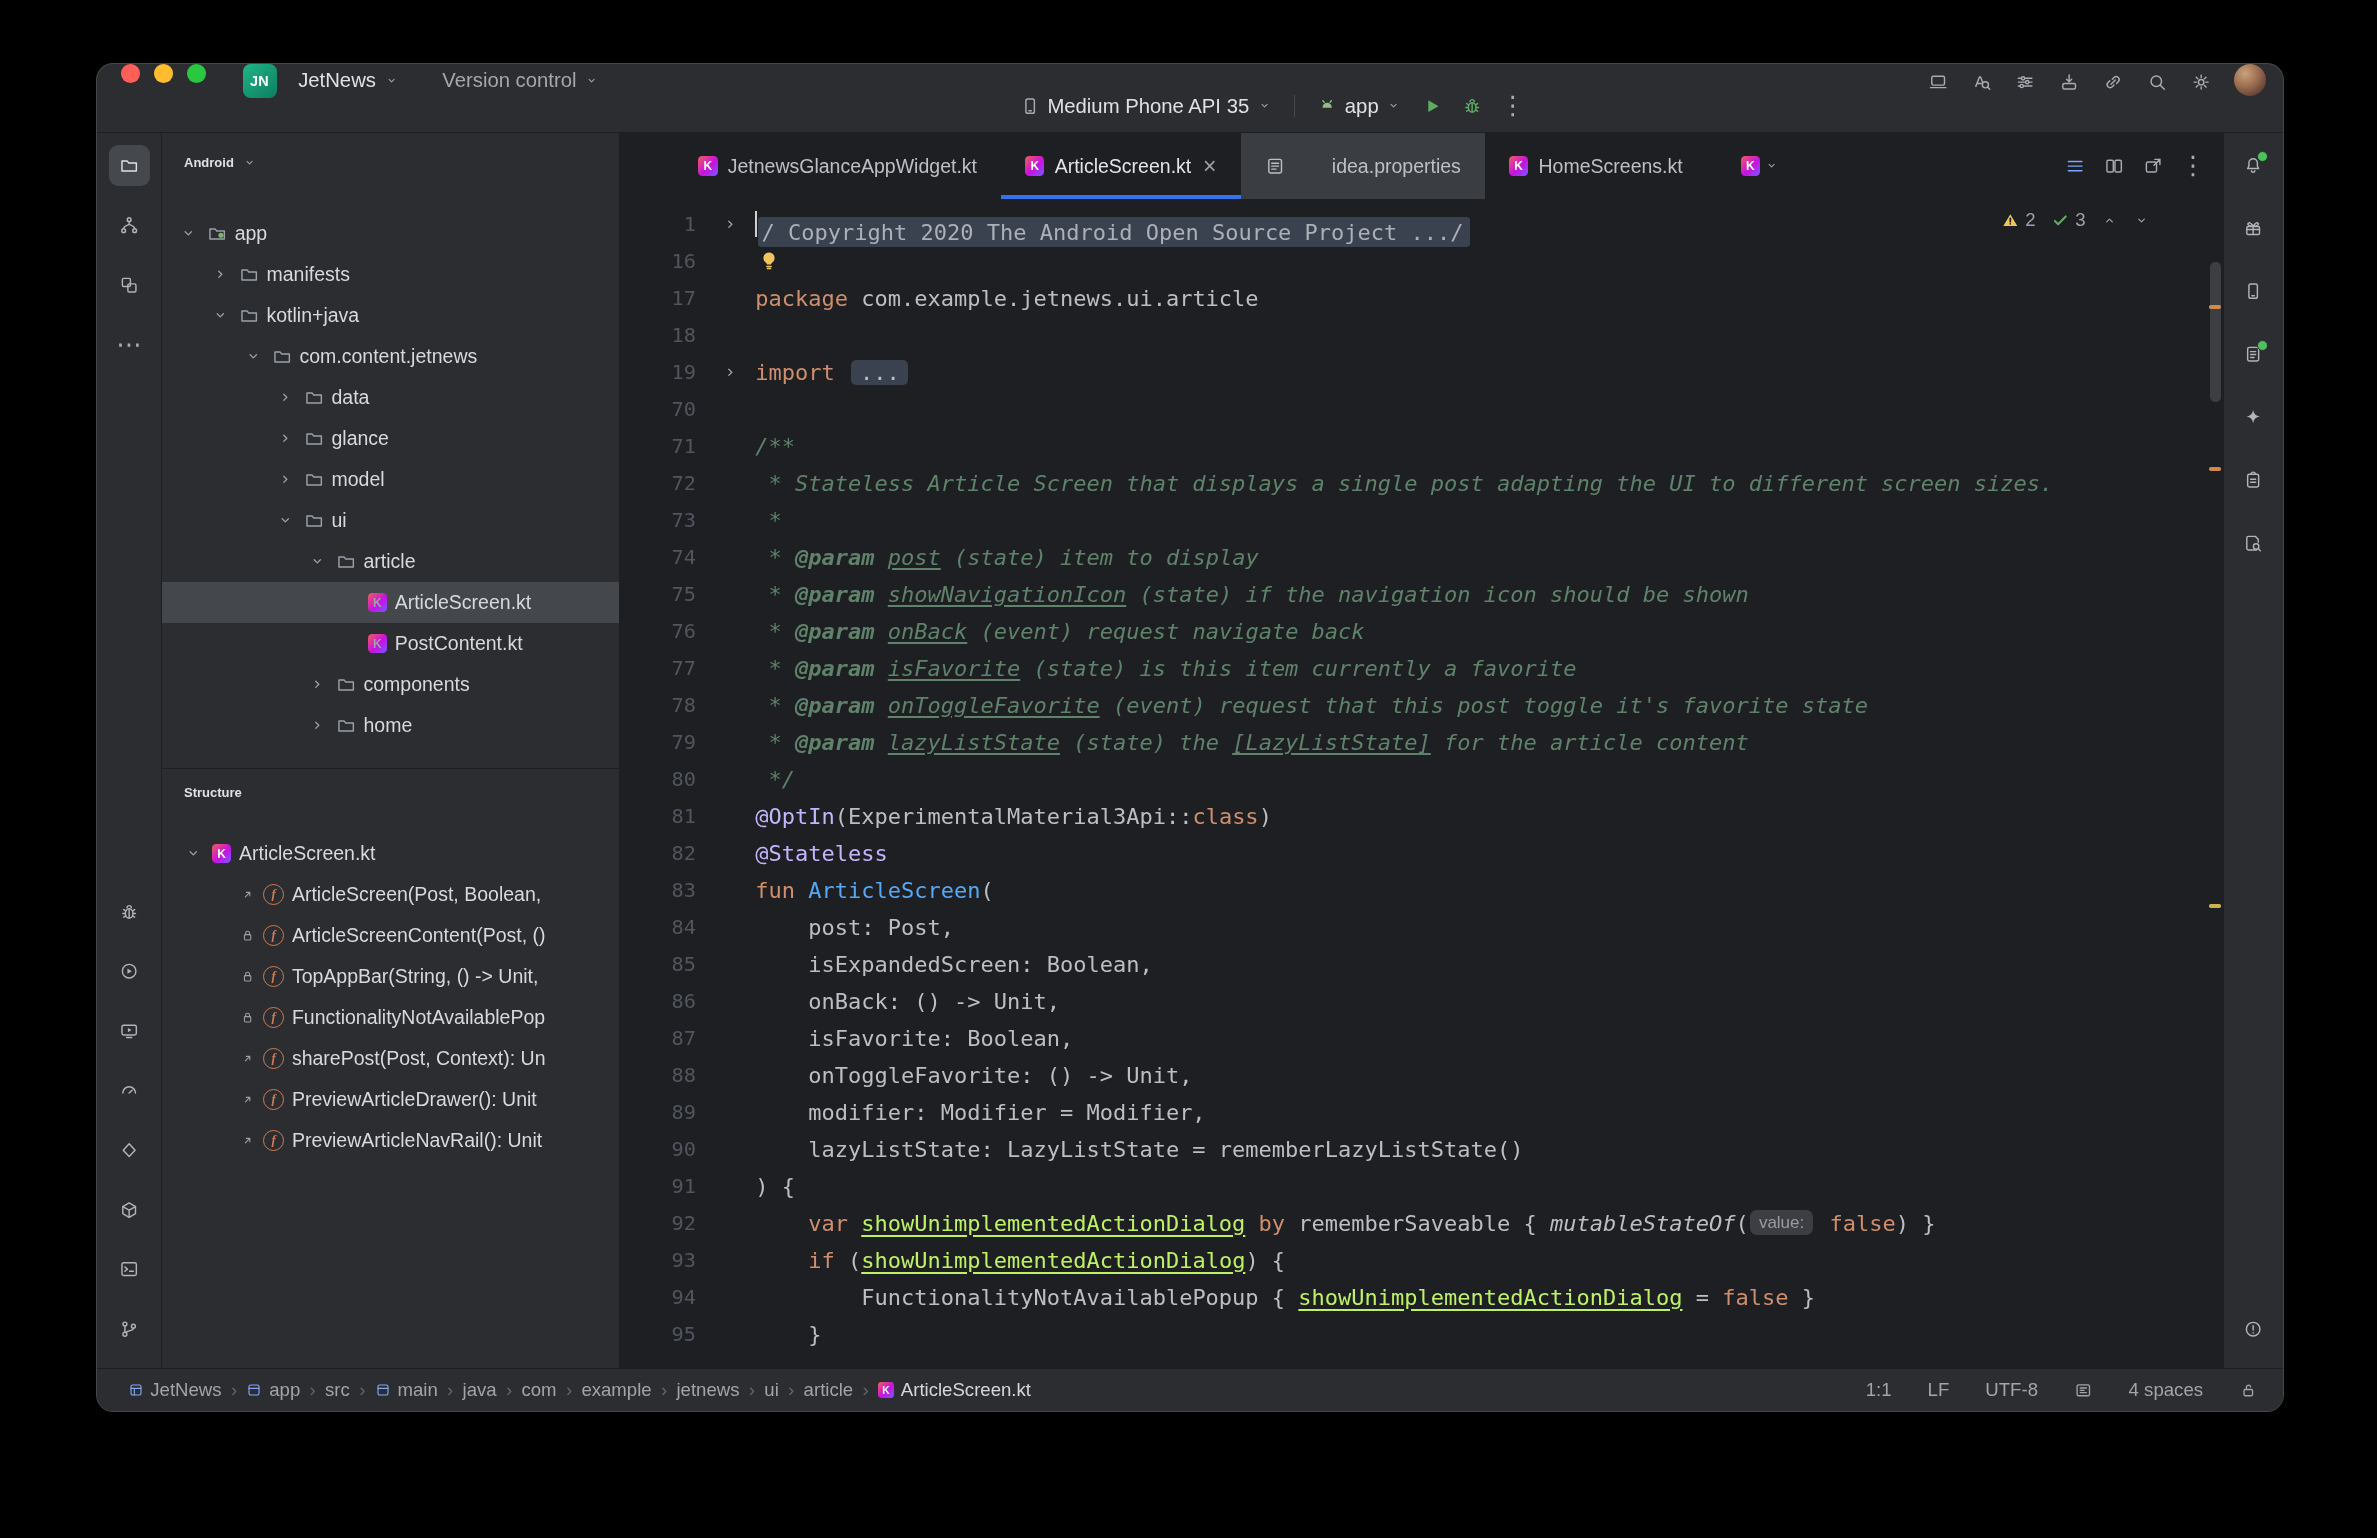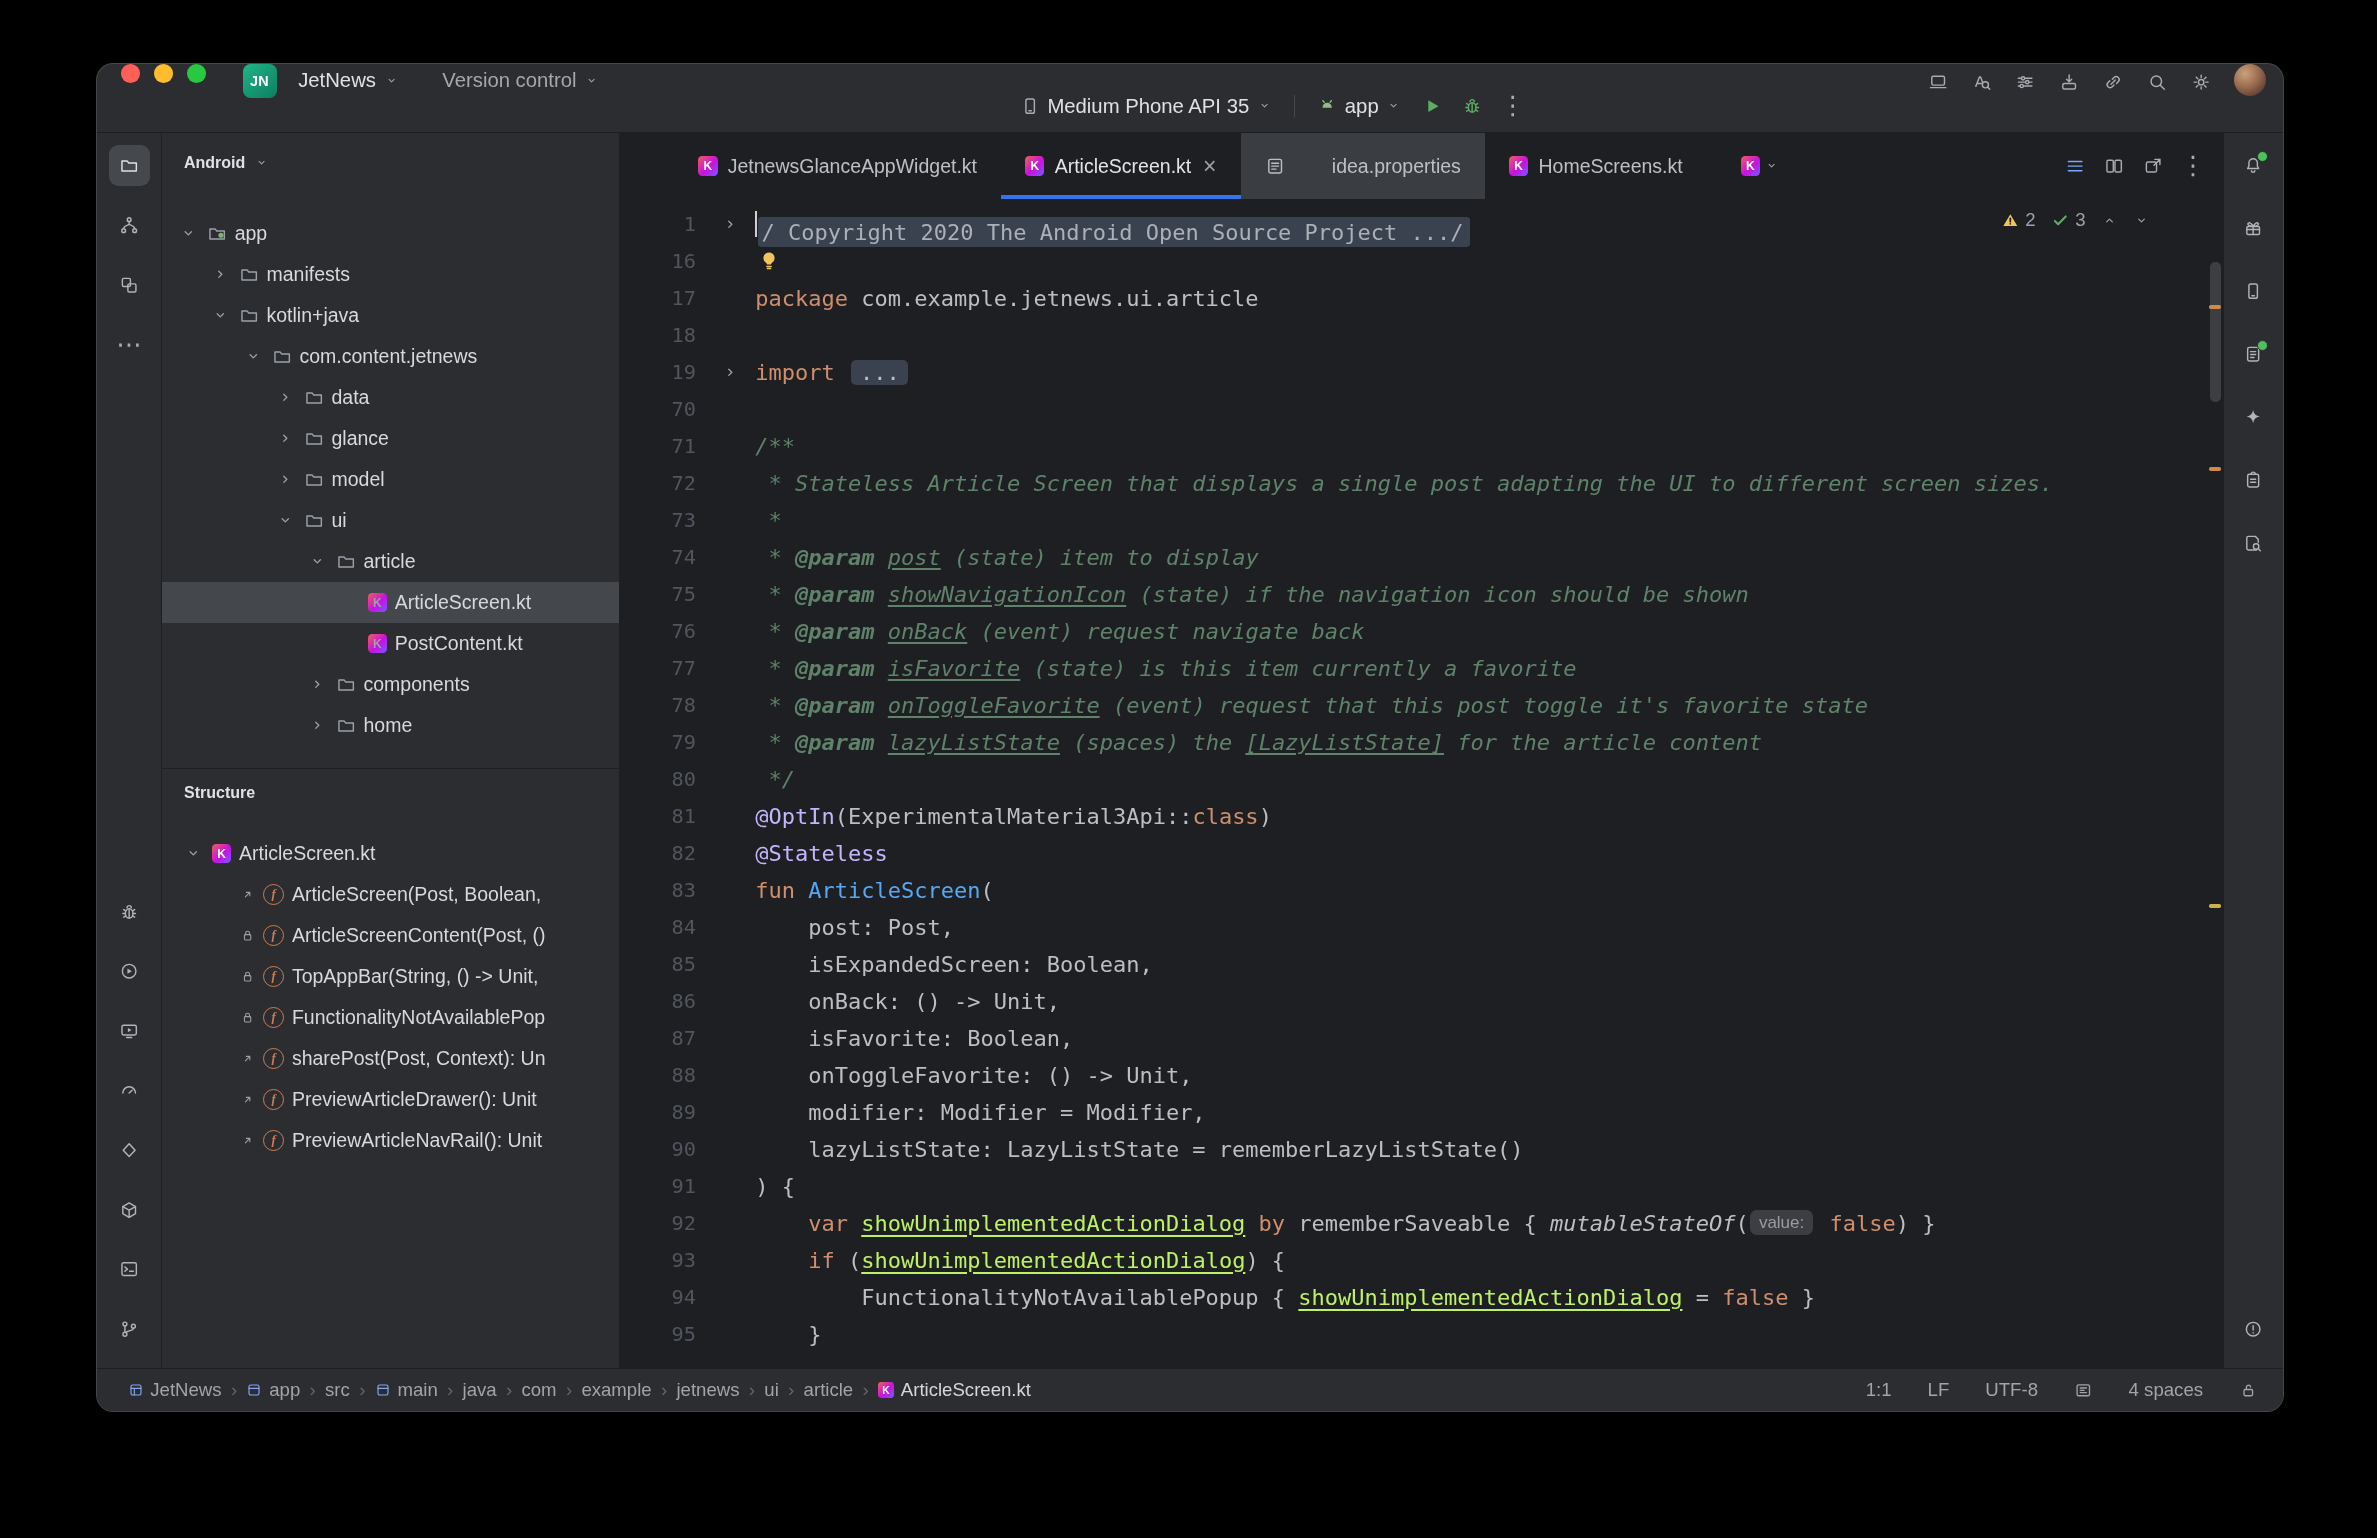--- a/index.html
+++ b/index.html
@@ -45,21 +45,21 @@
   .stripe-btn.active{background:#45484d;color:#dfe1e5;}
   .badge{position:absolute;top:6px;right:6px;width:9.3px;height:9.3px;border-radius:50%;
     background:#4cc25a;border:1.7px solid #2b2d30;}
 
   
   .sidepanel{width:457px;flex:none;background:#2b2d30;border-right:0.8px solid #1e1f22;
     display:flex;flex-direction:column;min-height:0;}
   .project-section{height:635px;flex:none;display:flex;flex-direction:column;min-height:0;}
   .structure-section{flex:1;border-top:0.8px solid #1e1f22;display:flex;flex-direction:column;min-height:0;}
   .panel-header{height:59px;flex:none;display:flex;align-items:center;gap:8.5px;padding-left:22px;
-    color:#dfe1e5;font-size:16px;font-weight:600;}
+    color:#dfe1e5;font-size:13px;font-weight:600;}
   .structure-section .panel-header{height:47px;}
   .tree{flex:1;overflow:hidden;padding-top:21px;}
   .structure-section .tree{padding-top:17px;}
   .trow{display:flex;align-items:center;height:41px;gap:7.6px;color:#d6d9de;font-size:19.5px;
     white-space:nowrap;overflow:hidden;}
   .trow.sel{background:#44474c;}
   .chev{width:22px;height:22px;flex:none;display:flex;align-items:center;justify-content:center;color:#9da0a8;}
   .chev svg{width:18.6px;height:18.6px;}
 
   
@@ -776,21 +776,21 @@
                 <span class="ct"><span class="doc"> * </span><span class="tag">@param</span><span class="doc"> </span><span class="prm">isFavorite</span><span class="doc"> (state) is this item currently a favorite</span></span>
               </div>
               <div class="cl">
                 <span class="ln">78</span>
                 <span class="foldcol"></span>
                 <span class="ct"><span class="doc"> * </span><span class="tag">@param</span><span class="doc"> </span><span class="prm">onToggleFavorite</span><span class="doc"> (event) request that this post toggle it's favorite state</span></span>
               </div>
               <div class="cl">
                 <span class="ln">79</span>
                 <span class="foldcol"></span>
-                <span class="ct"><span class="doc"> * </span><span class="tag">@param</span><span class="doc"> </span><span class="prm">lazyListState</span><span class="doc"> (spaces) the </span><span class="prm">[LazyListState]</span><span class="doc"> for the article content</span></span>
+                <span class="ct"><span class="doc"> * </span><span class="tag">@param</span><span class="doc"> </span><span class="prm">lazyListState</span><span class="doc"> (state) the </span><span class="prm">[LazyListState]</span><span class="doc"> for the article content</span></span>
               </div>
               <div class="cl">
                 <span class="ln">80</span>
                 <span class="foldcol"></span>
                 <span class="ct"><span class="doc"> */</span></span>
               </div>
               <div class="cl">
                 <span class="ln">81</span>
                 <span class="foldcol"></span>
                 <span class="ct"><span class="ann">@OptIn</span><span class="d">(ExperimentalMaterial3Api::</span><span class="k">class</span><span class="d">)</span></span>

